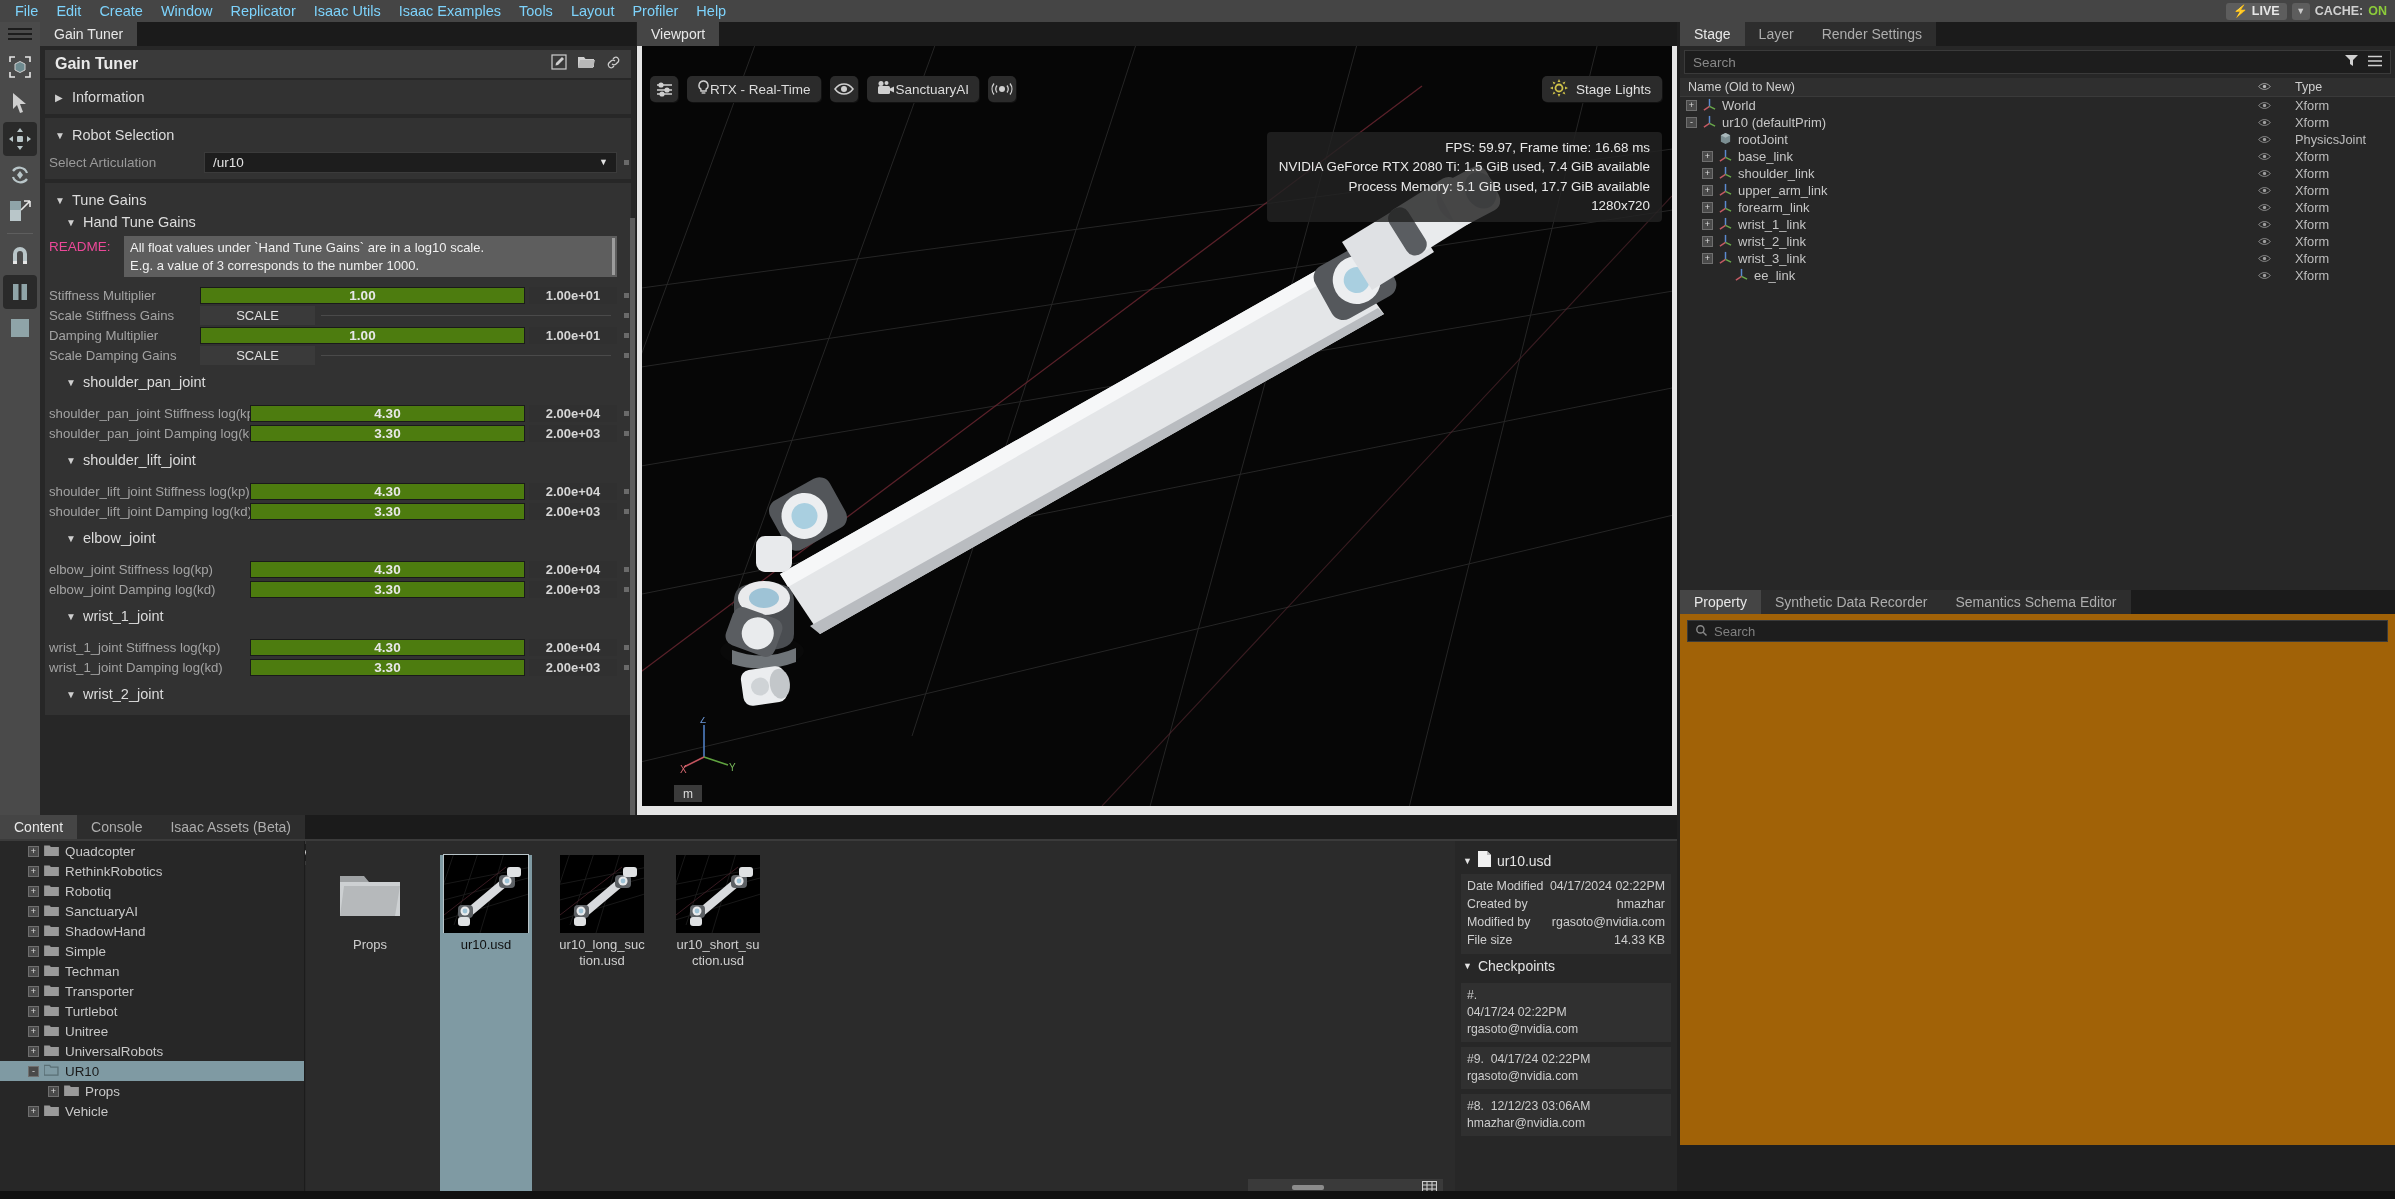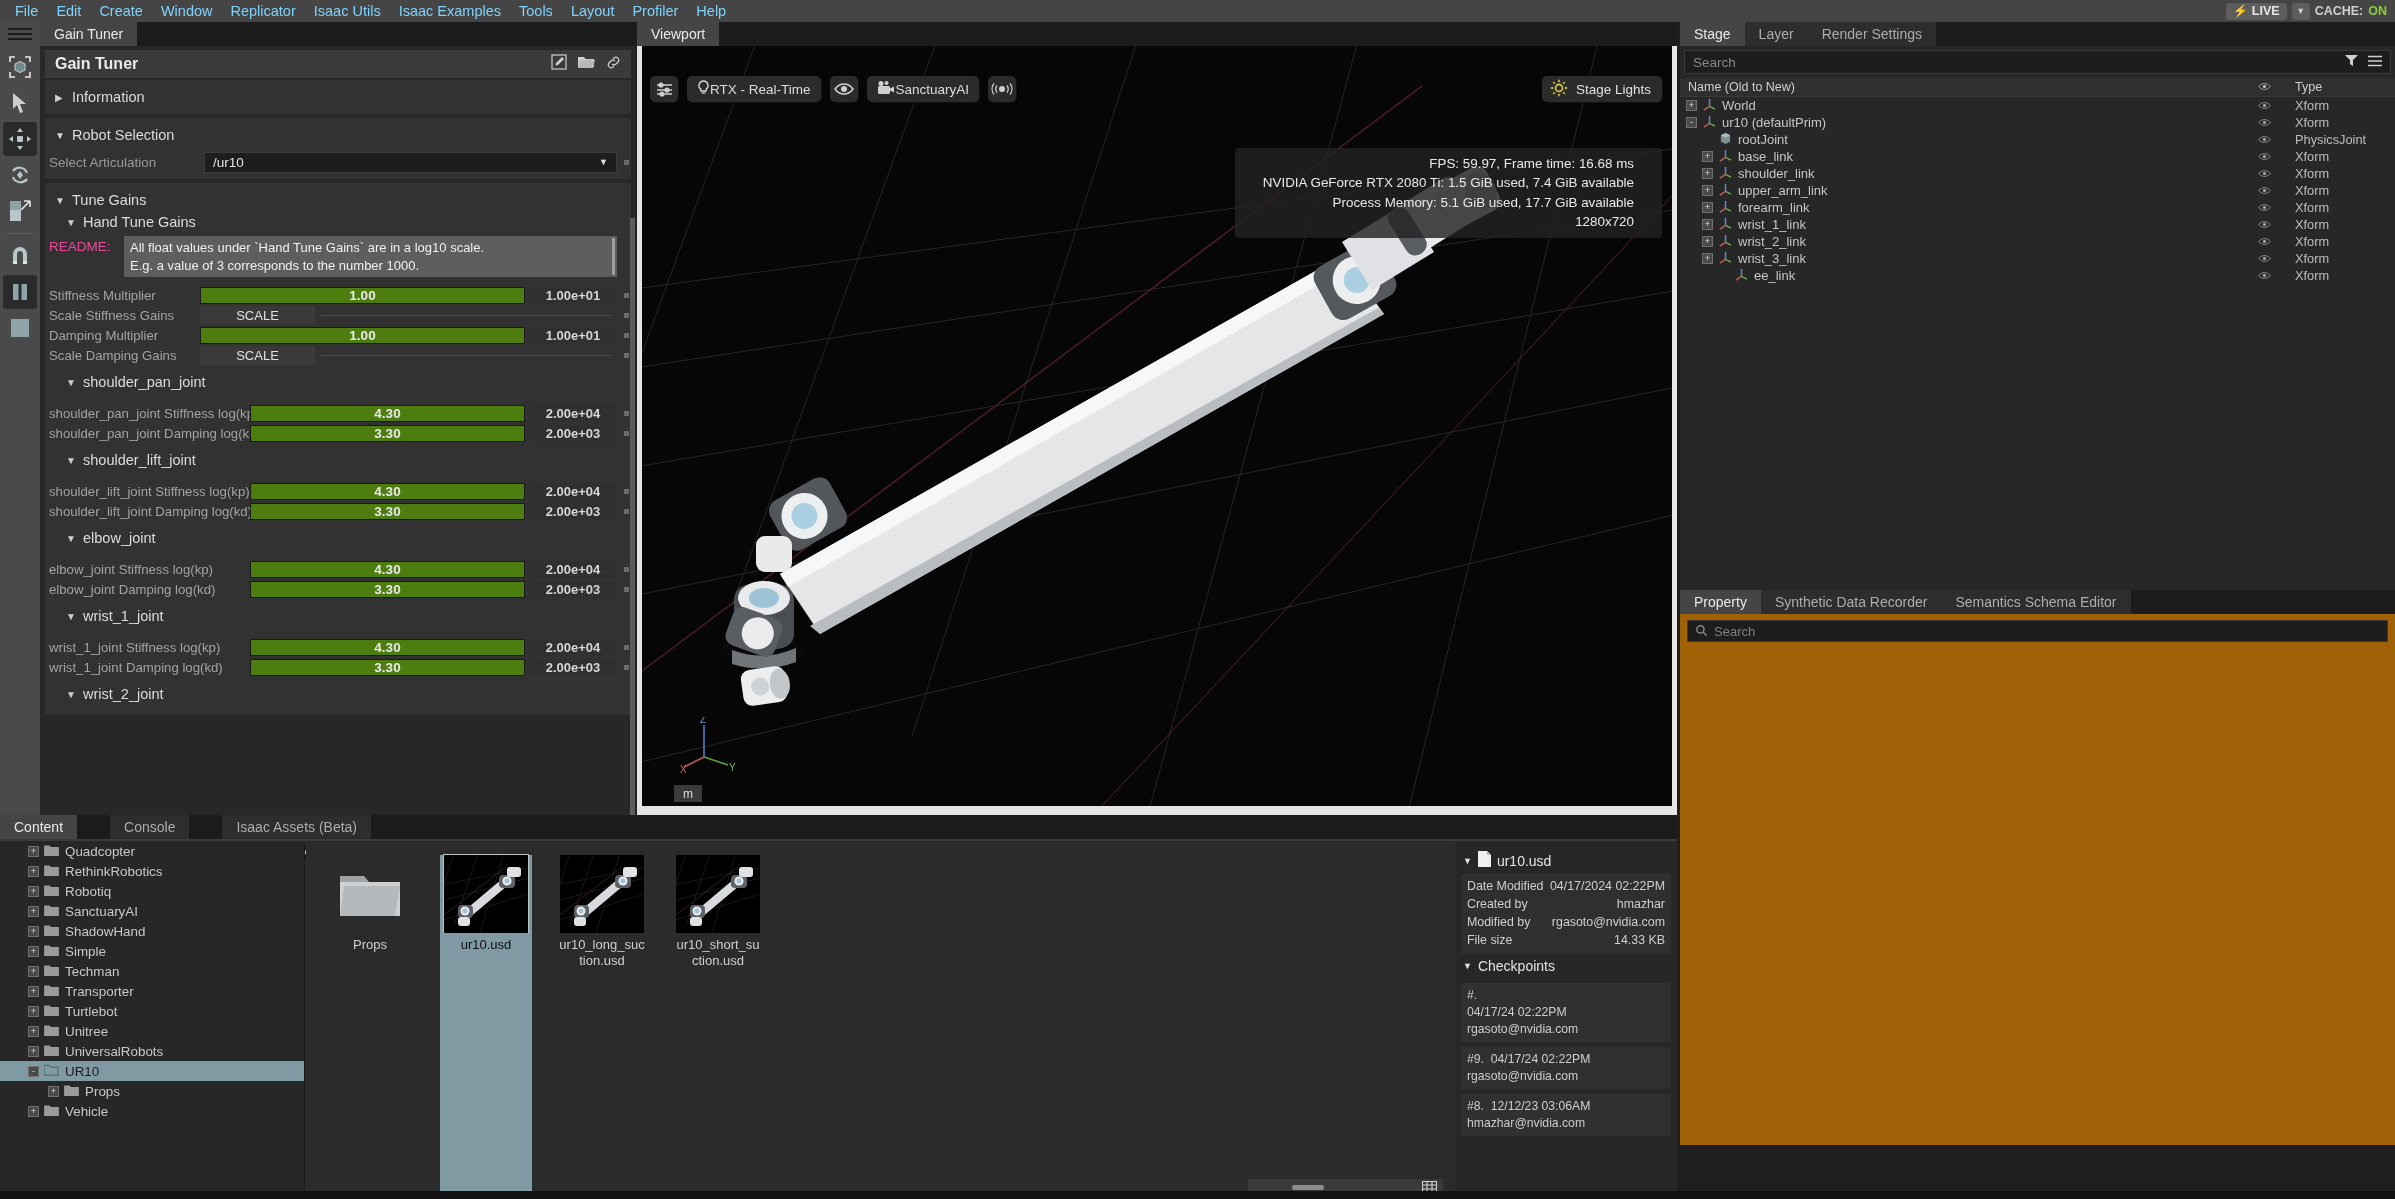--- a/index.html
+++ b/index.html
@@ -83,22 +83,22 @@
   #viewport{ position:absolute; top:22px; left:637px; width:1040px; height:793px; background:#e5e5e5;}
   #vpcanvas{ position:absolute; top:24px; left:5px; width:1030px; height:760px;
      background:#050505; overflow:hidden;}
   .vtoolbar{ position:absolute; top:30px; left:8px; display:flex; gap:9px; align-items:center; z-index:5;}
   .vbtn{ height:26px; background:#2b2b2b; border-radius:5px; display:flex; align-items:center;
      padding:0 10px; font-size:13.5px; color:#dcdcdc; box-shadow:1px 1px 0 #111;}
   .vbtn.sq{ width:28px; padding:0; justify-content:center;}
   .stagelights{ position:absolute; top:30px; right:10px; height:26px; background:#2b2b2b;
      border-radius:5px; display:flex; align-items:center; padding:0 11px 0 8px; gap:8px;
      font-size:13.5px; color:#e0e0e0; z-index:5; box-shadow:1px 1px 0 #111;}
-  .hud{ position:absolute; top:102px; right:10px; background:rgba(34,34,34,0.82); border-radius:4px;
-     padding:6px 28px; text-align:right; font-size:13.4px; color:#e9e9e9; line-height:1.45; z-index:5;}
+  .hud{ position:absolute; top:86px; right:10px; background:rgba(34,34,34,0.82); border-radius:4px;
+     padding:6px 12px; text-align:right; font-size:13.4px; color:#e9e9e9; line-height:1.45; z-index:5;}
   .axisg{ position:absolute; left:38px; bottom:28px; z-index:5;}
   .meterbox{ position:absolute; left:32px; bottom:4px; width:28px; height:17px; background:#3a3a3a;
      display:flex; align-items:center; justify-content:center; font-size:12px; color:#ddd; z-index:5;}
 
   
   #stagepanel{ position:absolute; top:22px; left:1680px; width:715px; height:568px; background:#272727;}
   .searchbar{ height:24px; margin:4px 4px 0 4px; background:#1d1d1d; border:1px solid #3a3a3a;
       display:flex; align-items:center; padding:0 8px; font-size:13.5px; color:#888;}
   .searchbar .ic{ margin-left:auto; display:flex; gap:10px; align-items:center; color:#cfcfcf;}
   .sthead{ height:19px; background:#2f2f2f; display:flex; align-items:center; font-size:12.5px;
@@ -147,21 +147,21 @@
   .cdetail{ position:absolute; top:26px; right:0; width:222px; bottom:0; background:#272727;
      padding:6px 6px 0 6px;}
   .dhead{ display:flex; align-items:center; gap:6px; font-size:14px; color:#e4e4e4; padding:4px 2px;}
   .dblock{ background:#2f2f2f; padding:4px 6px; font-size:12.4px; color:#cfcfcf;}
   .drow{ display:flex; justify-content:space-between; line-height:1.45;}
   .ckp{ background:#303030; margin-top:5px; padding:4px 6px; font-size:12.2px; color:#cdcdcd; line-height:1.4;}
   .hscroll{ position:absolute; bottom:4px; left:1248px; width:195px; height:16px; background:#3a3a3a;
      display:flex; align-items:center; }
   .hscroll .thumb{ width:32px; height:5px; background:#8c8c8c; margin-left:44px; border-radius:2px;}
   .hscroll .gridic{ margin-left:auto; margin-right:6px;}
-  .ctabs{ height:24px; background:#1b1b1b; display:flex; align-items:flex-end;gap:33px;}
+  .ctabs{ height:24px; background:#1b1b1b; display:flex; align-items:flex-end;}
 
   .taskbar{ position:absolute; left:0; bottom:0; width:2395px; height:8px; background:#111;}
 </style>
 </head>
 <body>
 
 <div id="menubar">
   <div class="mi">File</div>
   <div class="mi">Edit</div>
   <div class="mi">Create</div>

